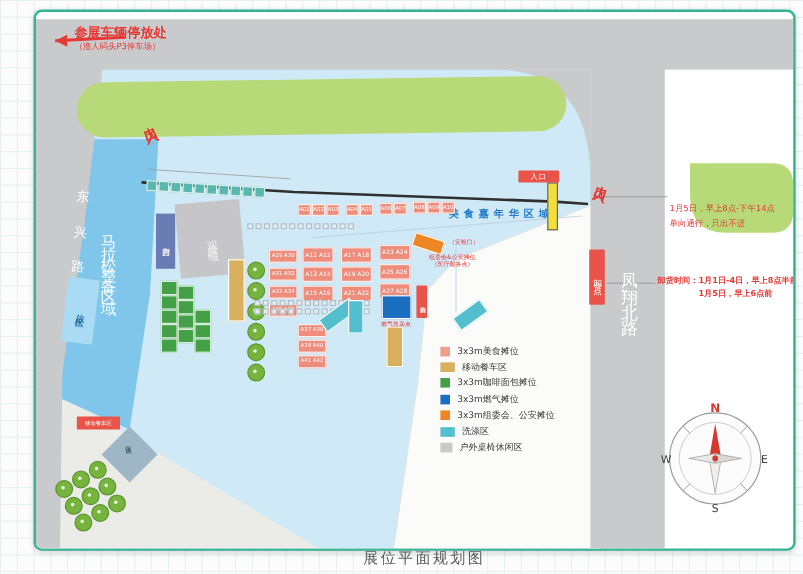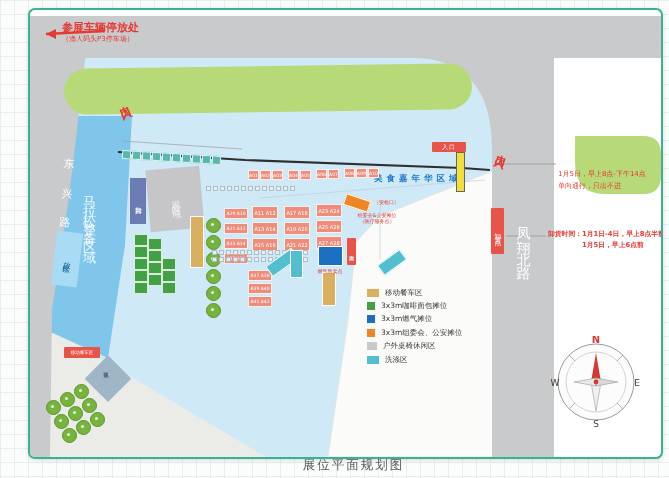--- a/index.html
+++ b/index.html
@@ -270,42 +270,46 @@
     <div class="tree" style="left:24px;top:404px;"></div>
     <div class="tree" style="left:38px;top:396px;"></div>
     <div class="tree" style="left:52px;top:388px;"></div>
     <div class="tree" style="left:32px;top:418px;"></div>
     <div class="tree" style="left:46px;top:410px;"></div>
     <div class="tree" style="left:60px;top:402px;"></div>
     <div class="abs vtext" style="left:73px;top:358px;font-size:5px;color:#41576b;">洗涤区</div>
 
     <div id="legend">
       <div class="lg-row">
+          <span class="lg-sw" style="width: 8px; height: 8px; background: rgb(239, 158, 142);"></span>
+          <span class="lg-lb">3x3m美食摊位</span>
+        </div>
+      <div class="lg-row">
           <span class="lg-sw" style="width: 12px; height: 8px; background: rgb(216, 176, 94);"></span>
           <span class="lg-lb">移动餐车区</span>
         </div>
       <div class="lg-row">
           <span class="lg-sw" style="width: 8px; height: 8px; background: rgb(67, 160, 71);"></span>
           <span class="lg-lb">3x3m咖啡面包摊位</span>
         </div>
       <div class="lg-row">
           <span class="lg-sw" style="width: 8px; height: 8px; background: rgb(26, 111, 192);"></span>
           <span class="lg-lb">3x3m燃气摊位</span>
         </div>
       <div class="lg-row">
           <span class="lg-sw" style="width: 8px; height: 8px; background: rgb(239, 134, 38);"></span>
           <span class="lg-lb">3x3m组委会、公安摊位</span>
         </div>
       <div class="lg-row">
+          <span class="lg-sw" style="width: 12px; height: 8px; background: rgb(83, 191, 206);"></span>
+          <span class="lg-lb">洗涤区</span>
+        </div>
+      <div class="lg-row">
           <span class="lg-sw" style="width: 10px; height: 8px; background: rgb(201, 201, 201);"></span>
           <span class="lg-lb">户外桌椅休闲区</span>
-        </div>
-      <div class="lg-row">
-          <span class="lg-sw" style="width: 12px; height: 8px; background: rgb(83, 191, 206);"></span>
-          <span class="lg-lb">洗涤区</span>
         </div>
     </div>
 
     <svg class="abs" style="left:520px;top:326px;" width="92" height="92" viewBox="-46 -46 92 92">
       <circle r="38" fill="rgba(250,250,250,.55)" stroke="#9a9a9a" stroke-width="1"></circle>
       <circle r="30" fill="none" stroke="#c2c2c2" stroke-width="0.7"></circle>
       <line x1="-27" y1="-27" x2="-21" y2="-21" stroke="#9a9a9a" stroke-width="0.8"></line>
       <line x1="27" y1="-27" x2="21" y2="-21" stroke="#9a9a9a" stroke-width="0.8"></line>
       <line x1="-27" y1="27" x2="-21" y2="21" stroke="#9a9a9a" stroke-width="0.8"></line>
       <line x1="27" y1="27" x2="21" y2="21" stroke="#9a9a9a" stroke-width="0.8"></line>

